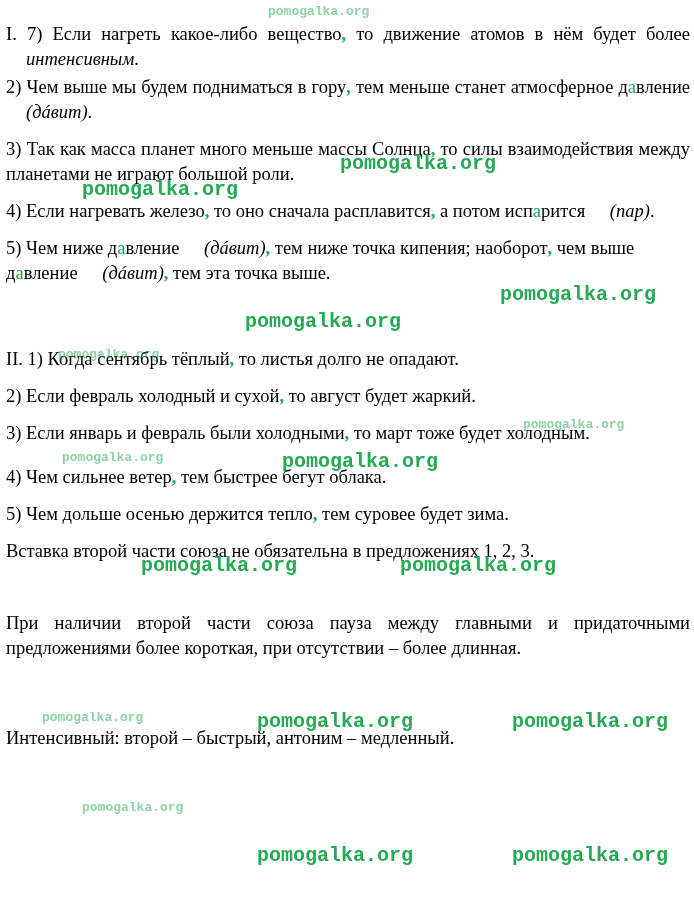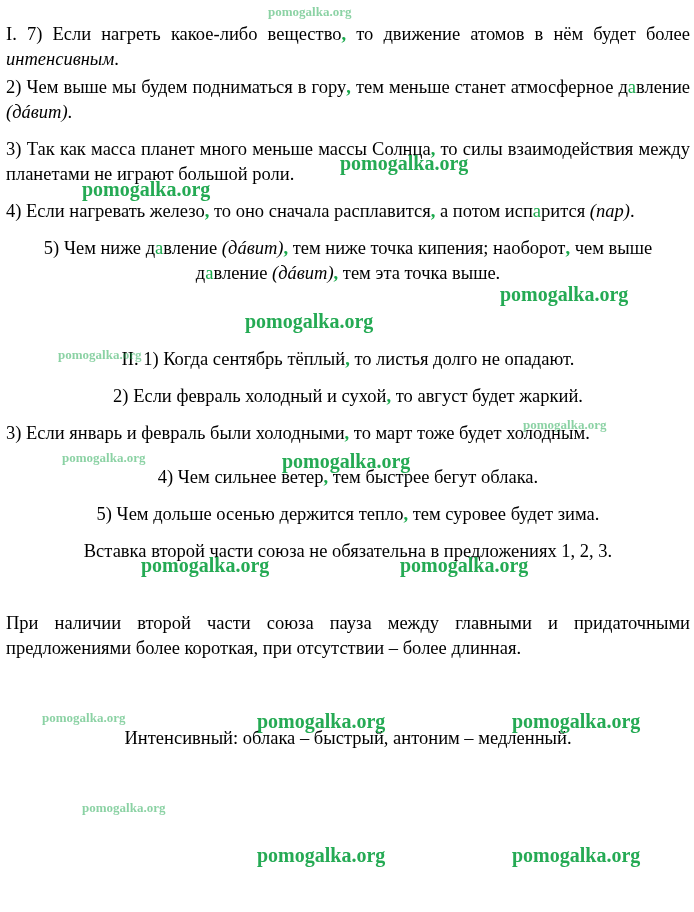--- a/index.html
+++ b/index.html
@@ -36,43 +36,44 @@
     letter-spacing: 0.2px;
   }
   p.para {
     margin: 0 0 3px 0;
     font-size: 18.5px;
     line-height: 25px;
     text-align: justify;
     text-justify: inter-word;
   }
   p.para.nojust {
-    text-align: center;
+    text-align: left;
   }
   .comma {
     color: #17a84a;
     font-weight: bold;
   }
   .vowel {
     color: #17a84a;
   }
   .ital {
     font-style: italic;
+    margin-left: 20px;
   }
   .gap-big {
     height: 16px;
   }
   .gap-small {
     height: 9px;
   }
   
   .wm {
     position: absolute;
     color: #1aa64b;
-    font-family: Liberation Serif, serif;
+    font-family: Liberation Mono, monospace;
     font-weight: bold;
     white-space: nowrap;
     pointer-events: none;
     opacity: 0.95;
   }
   .wm.big { font-size: 20px; }
   .wm.small { font-size: 13px; }
   .wm.faint { opacity: 0.5; }
 </style>
 </head>
@@ -125,21 +126,21 @@
     <div class="gap-small"></div>
 
     <p class="para nojust">Вставка второй части союза не обязательна в предложениях 1, 2, 3.</p>
 
     <div style="height:44px"></div>
 
     <p class="para">При наличии второй части союза пауза между главными и придаточными предложениями более короткая, при отсутствии – более длинная.</p>
 
     <div style="height:62px"></div>
 
-    <p class="para nojust">Интенсивный: облака – быстрый, антоним – медленный.</p>
+    <p class="para nojust">Интенсивный: второй – быстрый, антоним – медленный.</p>
 
   </div>
 
   <div id="watermark-layer">
       <div class="wm small faint" style="left: 268px; top: 4px; color: rgb(26, 166, 75);">pomogalka.org</div>
       <div class="wm big" style="left: 340px; top: 152px; color: rgb(26, 166, 75);">pomogalka.org</div>
       <div class="wm big" style="left: 82px; top: 178px; color: rgb(26, 166, 75);">pomogalka.org</div>
       <div class="wm big" style="left: 500px; top: 283px; color: rgb(26, 166, 75);">pomogalka.org</div>
       <div class="wm big" style="left: 245px; top: 310px; color: rgb(26, 166, 75);">pomogalka.org</div>
       <div class="wm small faint" style="left: 58px; top: 347px; color: rgb(26, 166, 75);">pomogalka.org</div>

